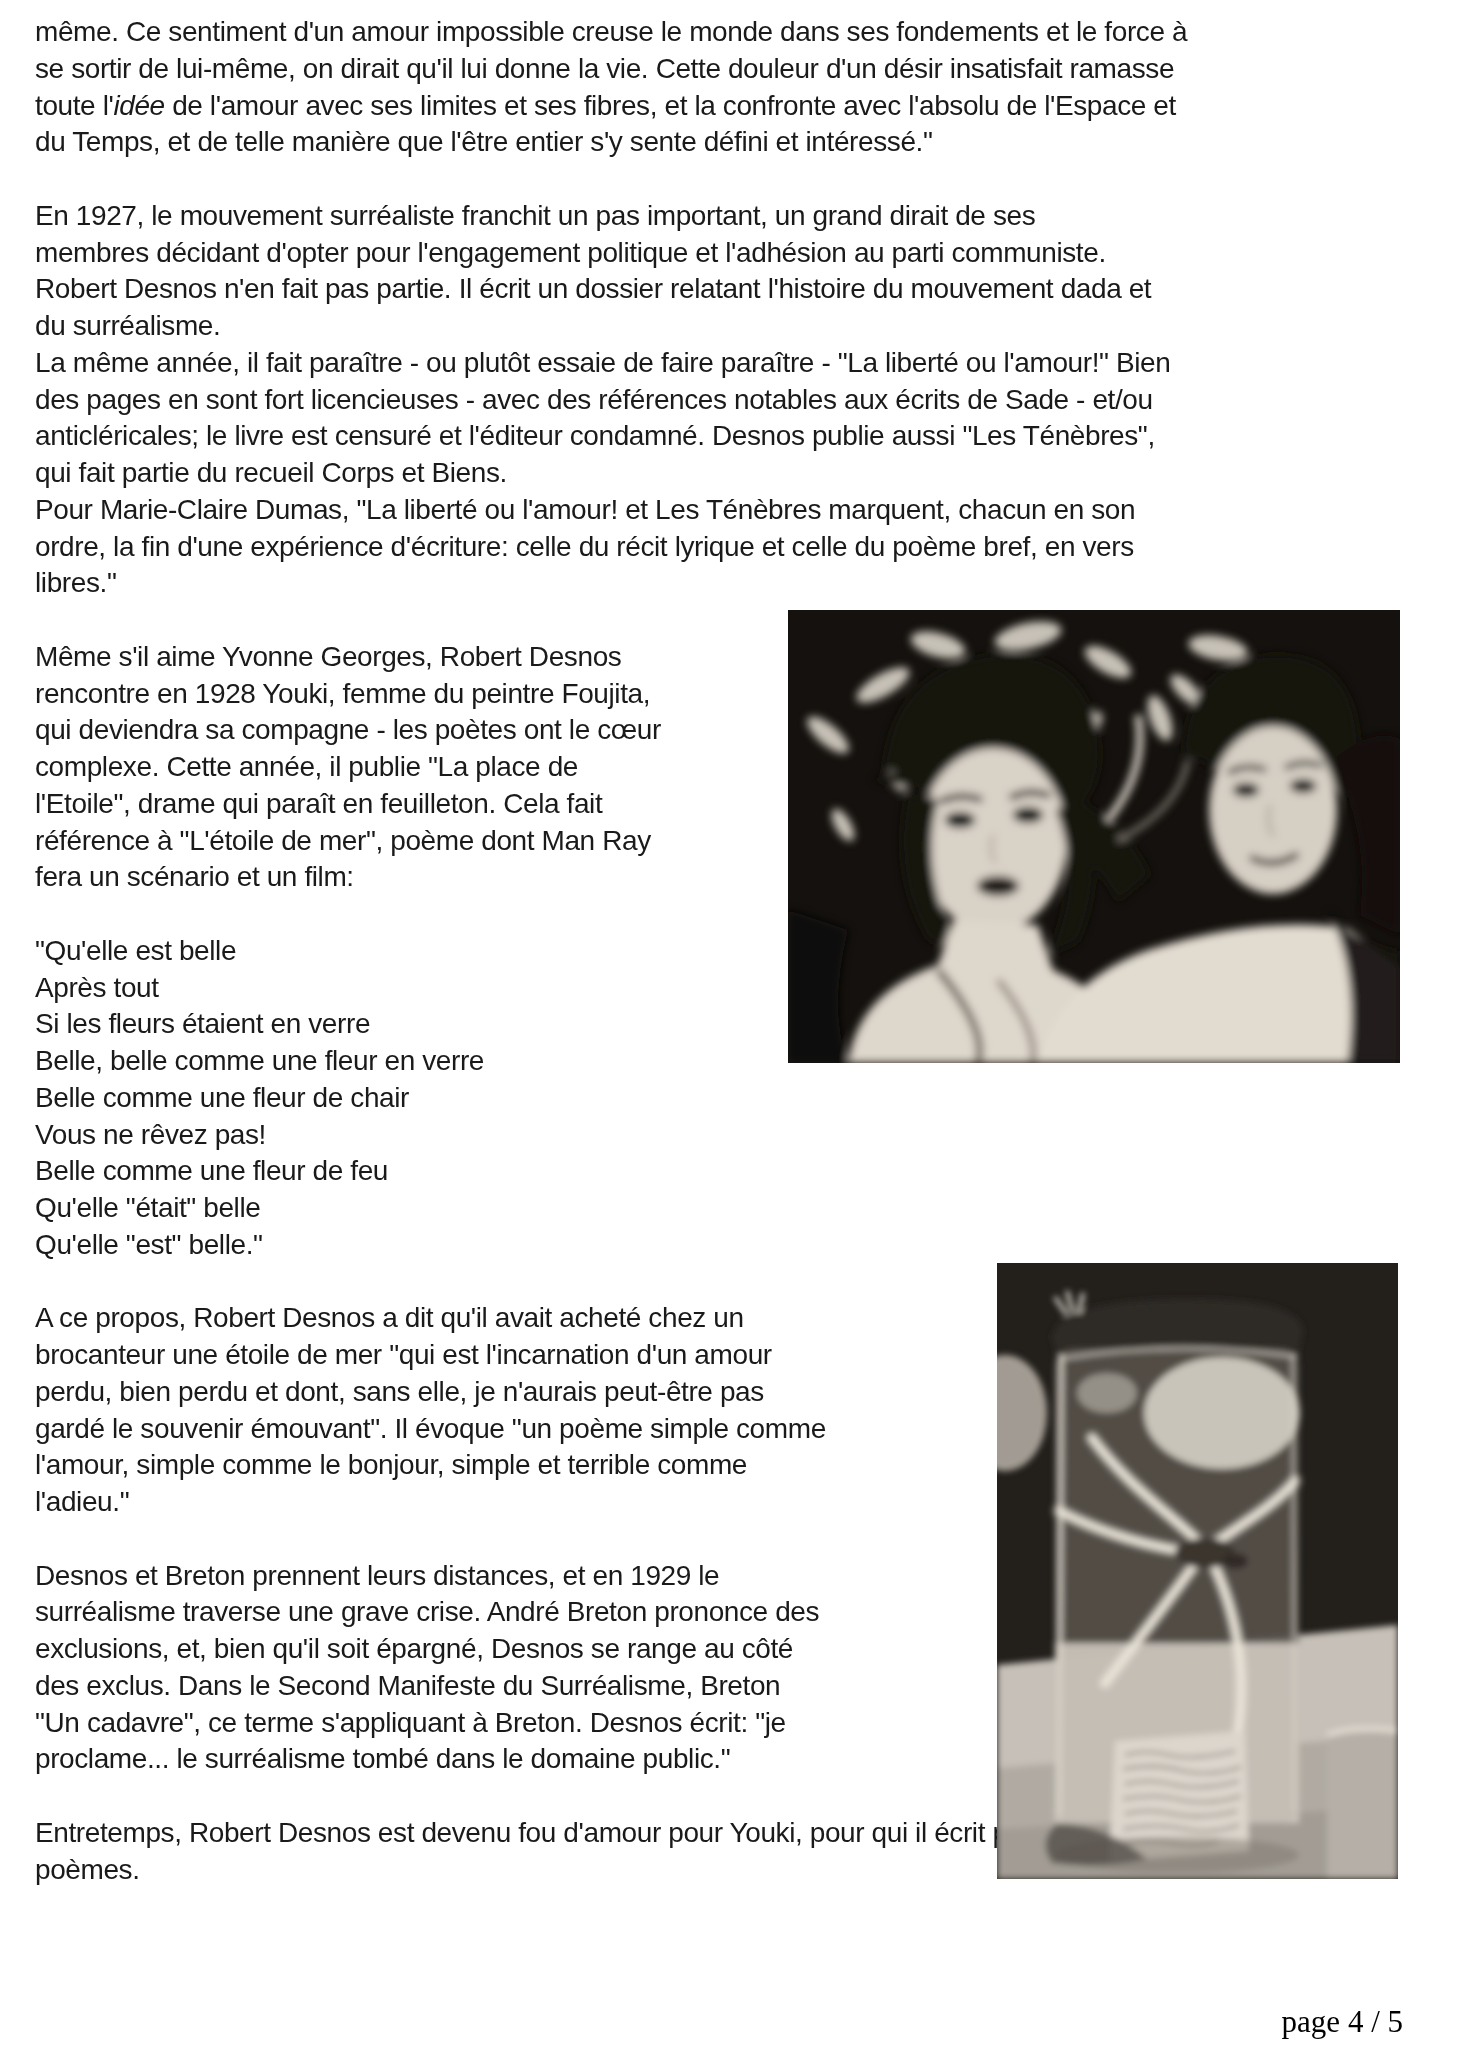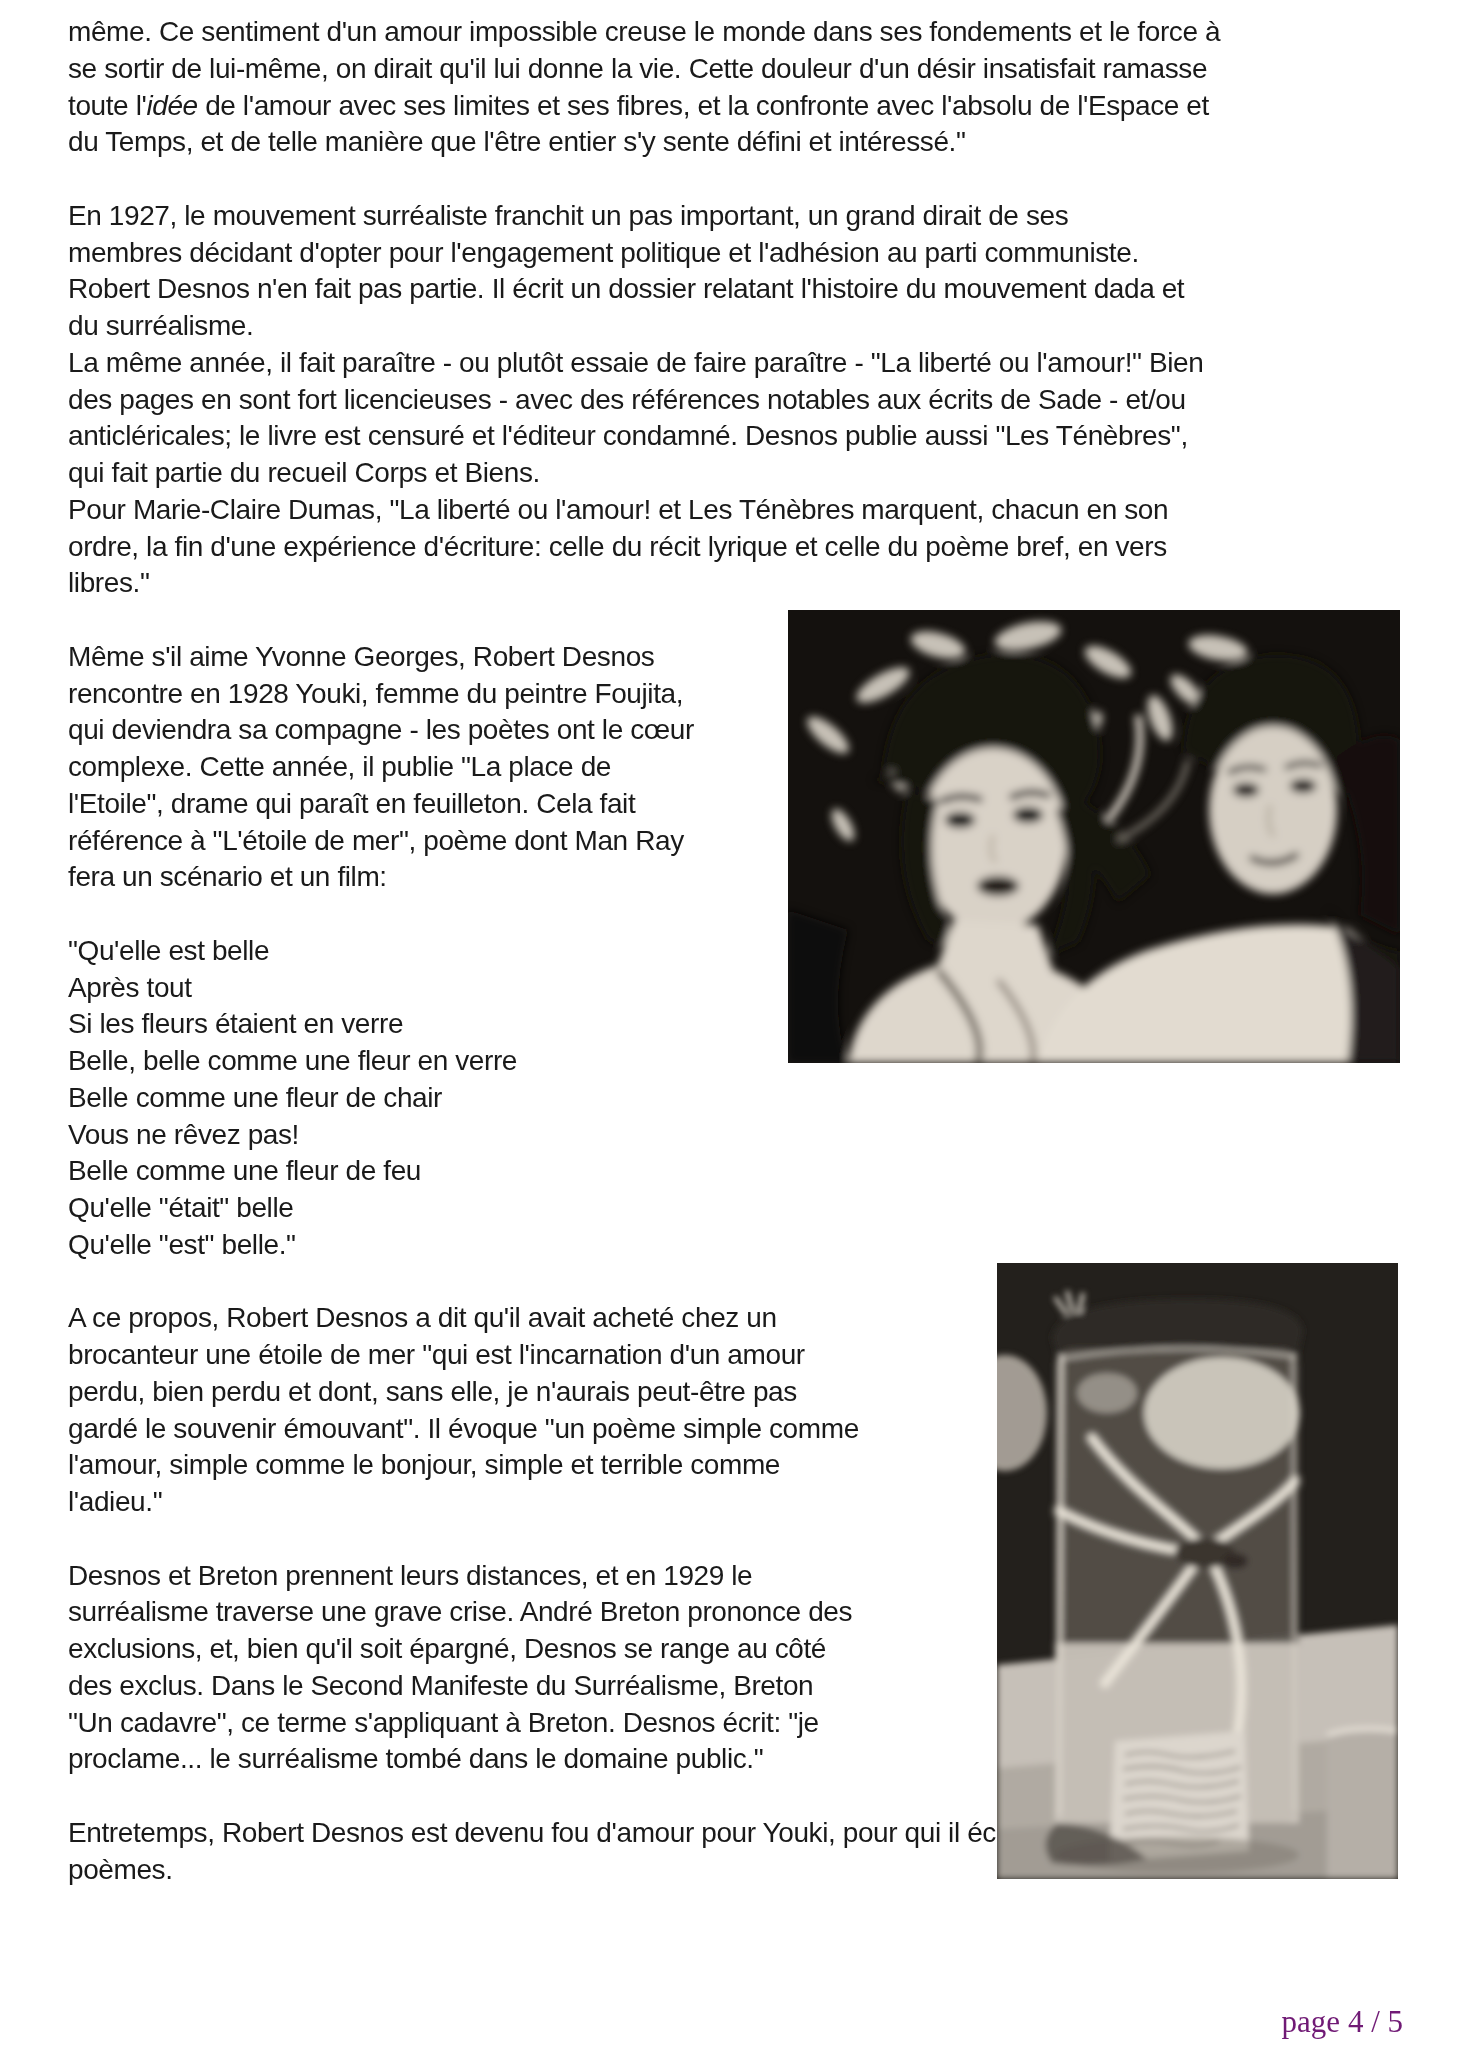--- a/index.html
+++ b/index.html
@@ -12,35 +12,34 @@
     font-family:"Liberation Sans",sans-serif;
     overflow:hidden;
   }
   .body-text{
     position:absolute;
     left:35px;
     top:14px;
     font-size:28px;
     line-height:36.75px;
     letter-spacing:-0.4px;
-    margin-left:33px;
   }
   .ln{height:36.75px;white-space:pre;}
   .ln em{}
   .photo{position:absolute;margin:0;padding:0;}
   .photo-1{left:788px;top:610px;width:612px;height:453px;}
   .photo-2{left:997px;top:1263px;width:401px;height:616px;}
   .photo svg{display:block;width:100%;height:100%;}
   .page-number{
     position:absolute;
     right:61px;
     top:2004px;
     font-family:"Liberation Serif",serif;
     font-size:31px;
-    color:#701a75;
+    color:#000000;
   }
 </style>
 </head>
 <body>
 
 <div class="page">
 
   <div class="body-text">
 
     <div class="ln">même. Ce sentiment d'un amour impossible creuse le monde dans ses fondements et le force à</div>

